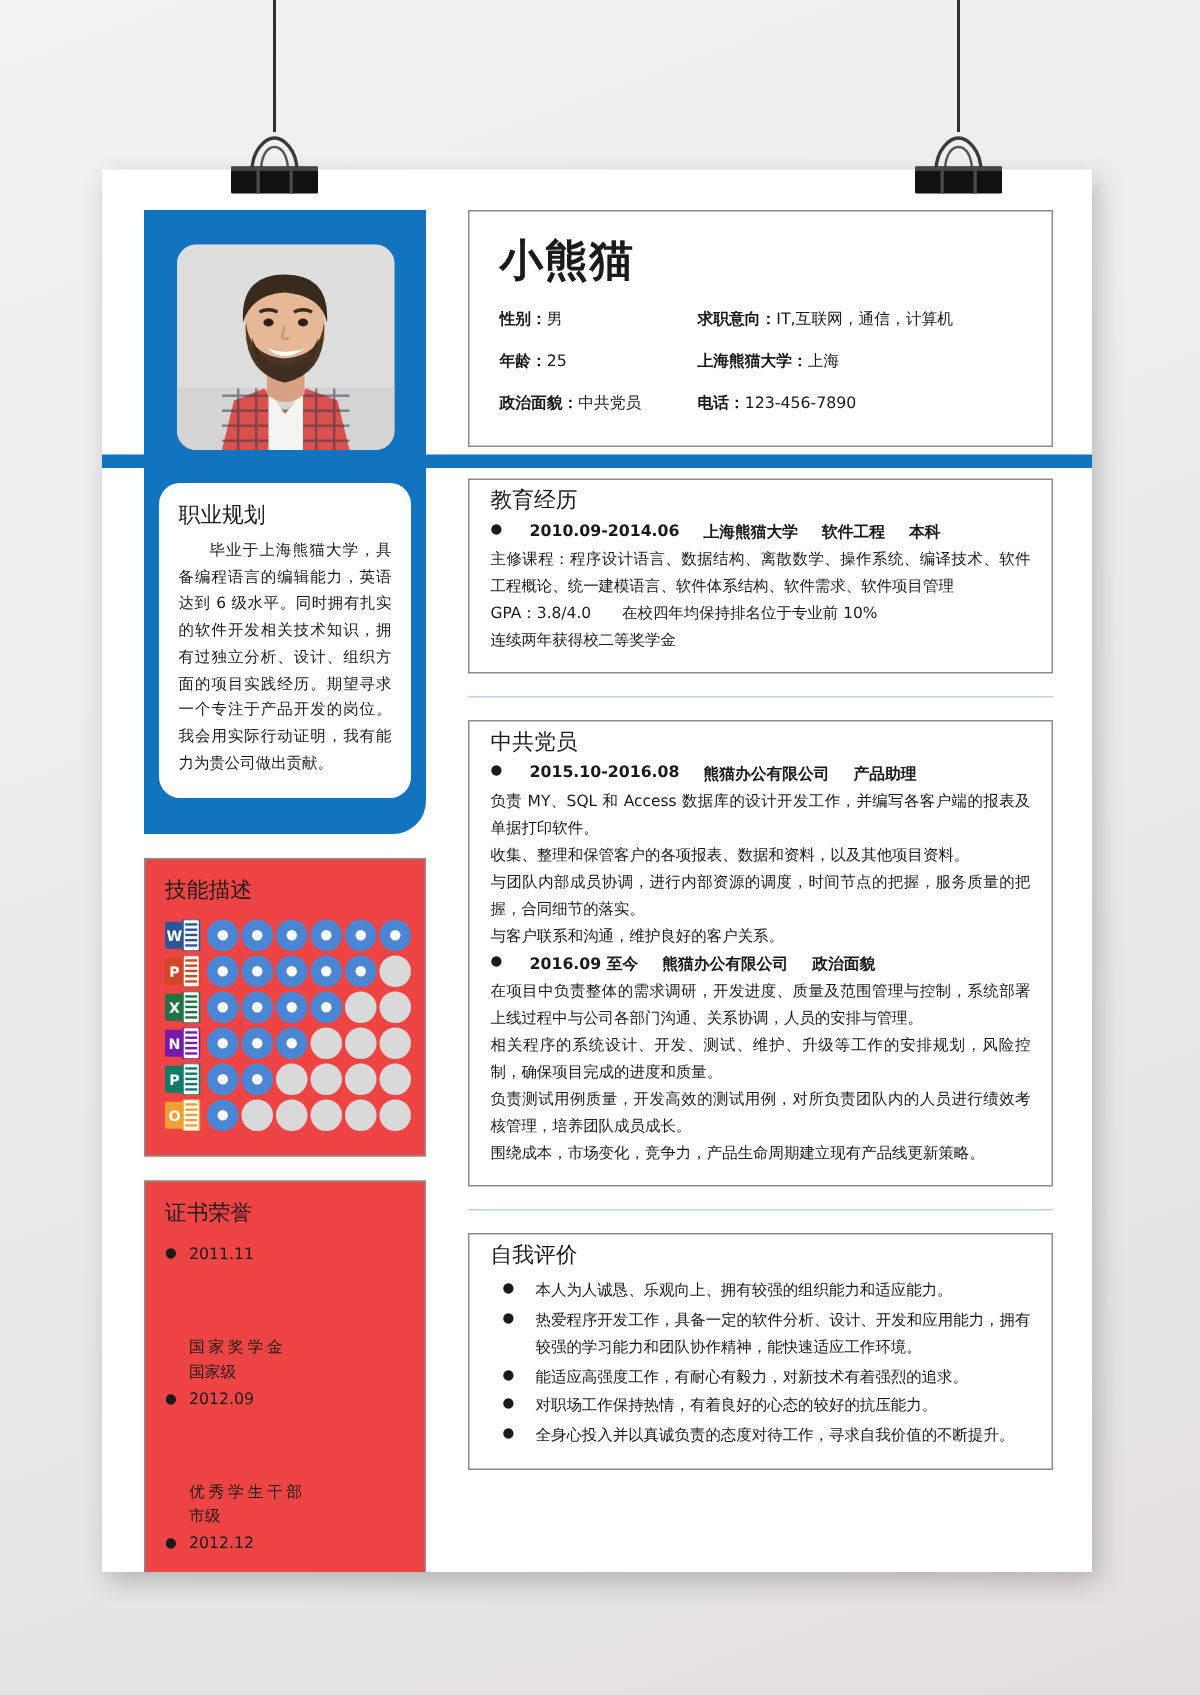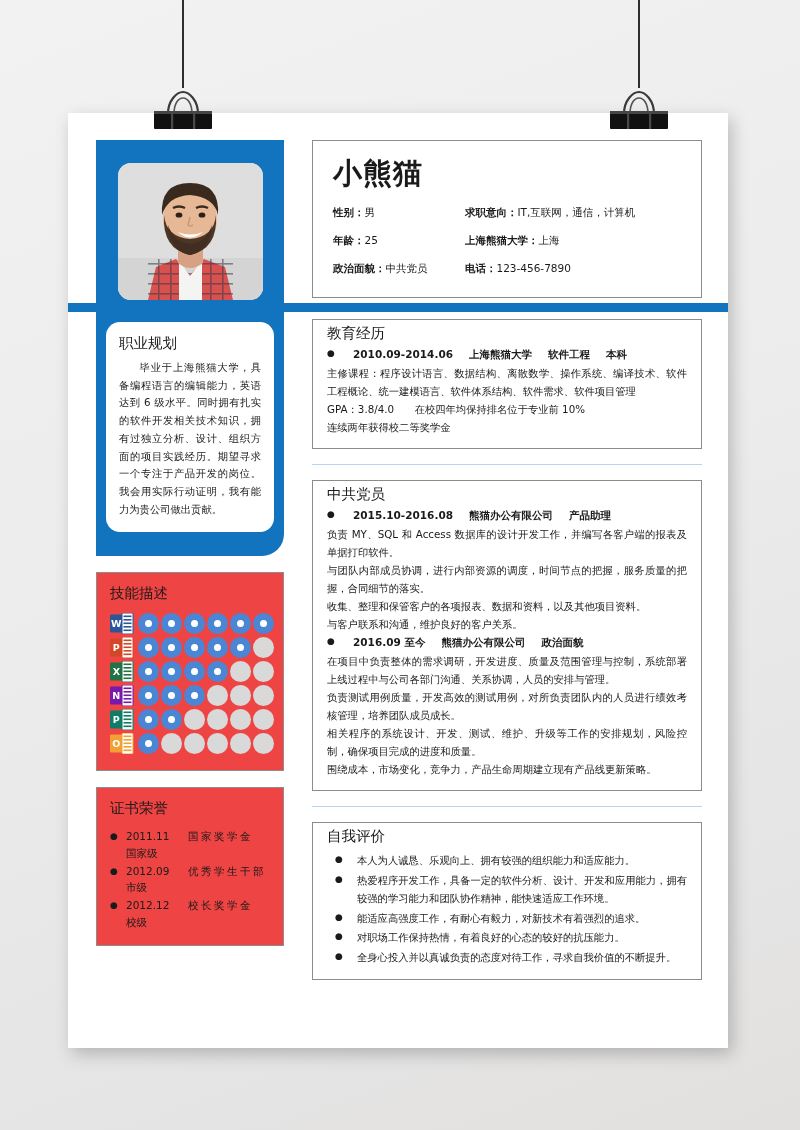--- a/index.html
+++ b/index.html
@@ -182,21 +182,21 @@
     line-height: 1.55;
     color: #1a1a1a;
     margin-bottom: 2px;
   }
   .bullet-sq {
     flex: 0 0 16px;
     font-size: 9px;
     line-height: 1.9;
   }
   .cert-text { flex: 1; }
-  .cert-line1 { display: flex; }
+  .cert-line1 { display: flex; flex-direction: column; }
   .cert-date { flex: 0 0 62px; }
   .cert-name { letter-spacing: 2.5px; }
 
   
   .right-col {
     position: absolute;
     left: 244px;
     top: 206px;
     width: 390px;
   }
@@ -536,32 +536,32 @@
     <div class="rcard">
       <div class="rcard-title">中共党员</div>
       <div id="work-entries">
           <div class="entry-head">
             <span class="bdot">●</span>
             <span class="eh-date">2015.10-2016.08</span>
             <span class="eh-org">熊猫办公有限公司</span>
             <span class="eh-role">产品助理</span>
           </div>
           <div class="para">负责 MY、SQL 和 Access 数据库的设计开发工作，并编写各客户端的报表及单据打印软件。</div>
+          <div class="para">收集、整理和保管客户的各项报表、数据和资料，以及其他项目资料。</div>
           <div class="para">与团队内部成员协调，进行内部资源的调度，时间节点的把握，服务质量的把握，合同细节的落实。</div>
-          <div class="para">收集、整理和保管客户的各项报表、数据和资料，以及其他项目资料。</div>
           <div class="para">与客户联系和沟通，维护良好的客户关系。</div>
           <div class="entry-head">
             <span class="bdot">●</span>
             <span class="eh-date">2016.09 至今</span>
             <span class="eh-org">熊猫办公有限公司</span>
             <span class="eh-role">政治面貌</span>
           </div>
           <div class="para">在项目中负责整体的需求调研，开发进度、质量及范围管理与控制，系统部署上线过程中与公司各部门沟通、关系协调，人员的安排与管理。</div>
+          <div class="para">相关程序的系统设计、开发、测试、维护、升级等工作的安排规划，风险控制，确保项目完成的进度和质量。</div>
           <div class="para">负责测试用例质量，开发高效的测试用例，对所负责团队内的人员进行绩效考核管理，培养团队成员成长。</div>
-          <div class="para">相关程序的系统设计、开发、测试、维护、升级等工作的安排规划，风险控制，确保项目完成的进度和质量。</div>
           <div class="para">围绕成本，市场变化，竞争力，产品生命周期建立现有产品线更新策略。</div>
         </div>
     </div>
 
     <div class="divider"></div>
 
     <div class="rcard">
       <div class="rcard-title">自我评价</div>
       <ul class="eval-list" id="eval-list">
           <li class="eval-item">

